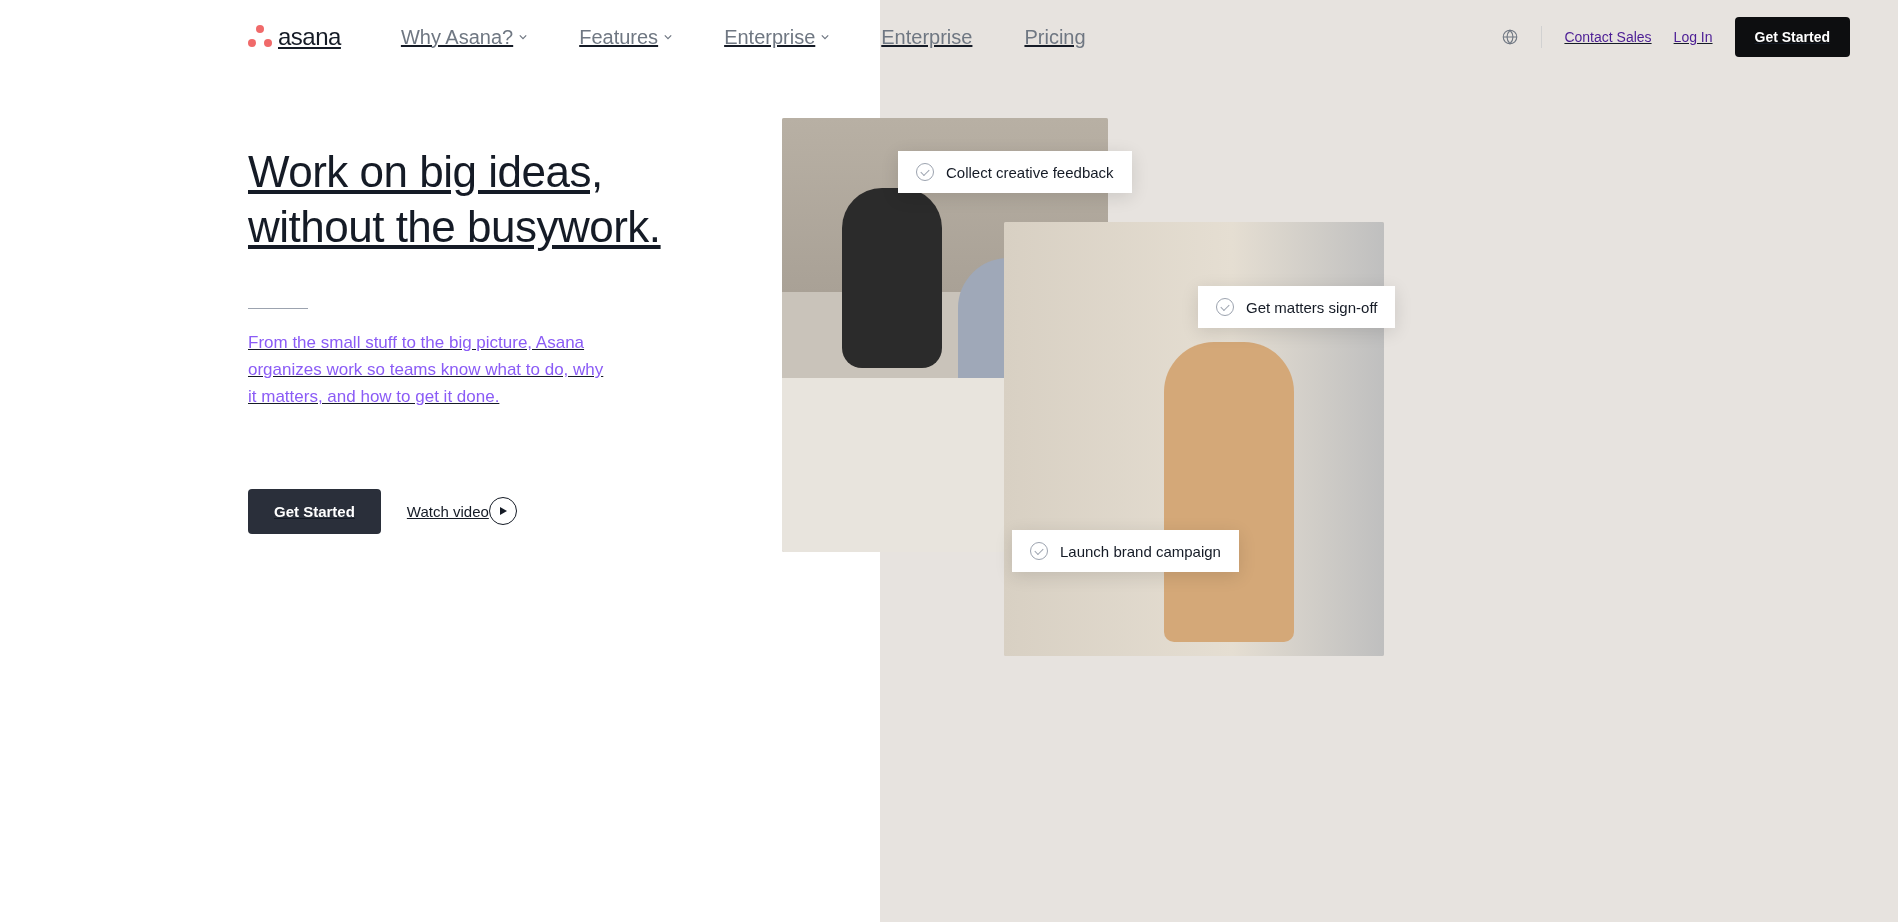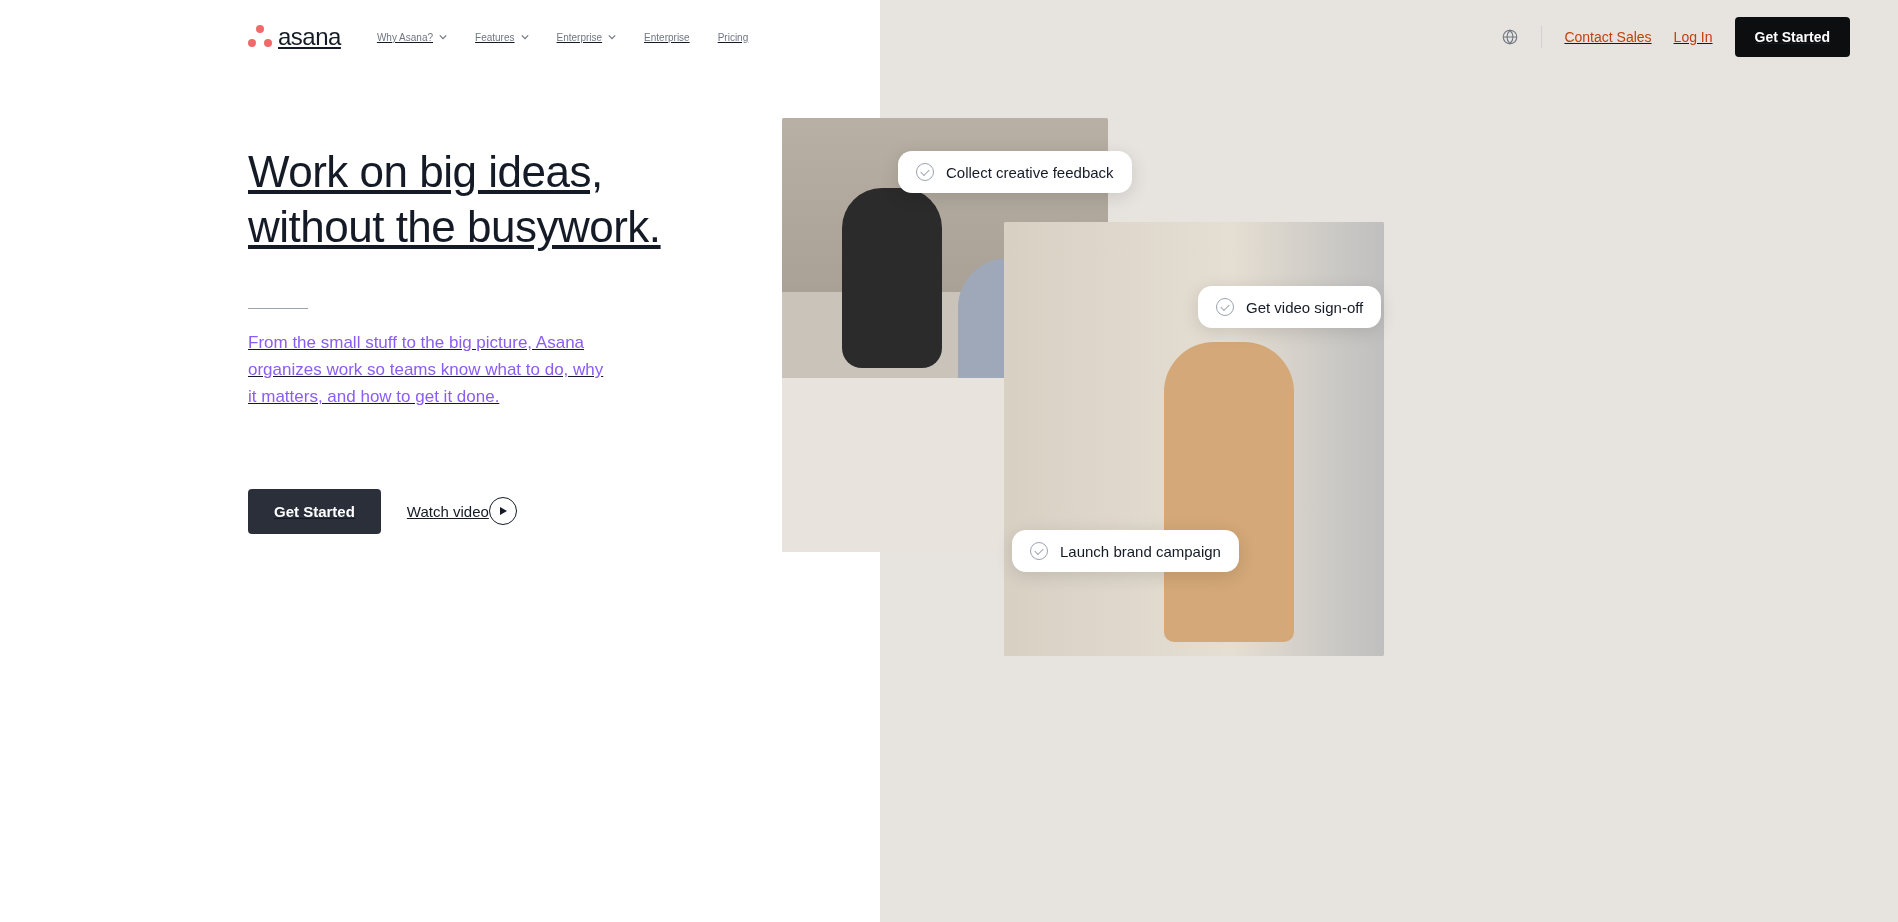--- a/index.html
+++ b/index.html
@@ -10,26 +10,26 @@
 
 .nav { position: relative; z-index: 10; display: flex; align-items: center; height: 74px; padding: 0 48px 0 248px; }
 .logo { display: flex; align-items: center; margin-right: 36px; }
 .logo-dots { width: 24px; height: 24px; position: relative; margin-right: 6px; }
 .logo-dots span { position: absolute; width: 8px; height: 8px; border-radius: 50%; background: #f06a6a; }
 .logo-dots .d1 { top: 0; left: 8px; }
 .logo-dots .d2 { bottom: 2px; left: 0; }
 .logo-dots .d3 { bottom: 2px; right: 0; }
 .logo-text { font-size: 24px; font-weight: 500; letter-spacing: -0.5px; color: #151b26; }
 .nav-links { display: flex; align-items: center; gap: 28px; }
-.nav-item { display: flex; align-items: center; gap: 6px; font-size: 10px; color: #6f7782; cursor: pointer; }
+.nav-item { display: flex; align-items: center; gap: 6px; font-size: 20px; color: #6f7782; cursor: pointer; margin-left: 24px; }
 .chev { width: 8px; height: 8px; }
 .nav-right { margin-left: auto; display: flex; align-items: center; gap: 22px; }
 .globe { width: 18px; height: 18px; color: #6f7782; }
 .vdiv { width: 1px; height: 22px; background: #d1d1d1; }
-.nav-link { font-size: 14px; color: #c2410c; cursor: pointer; }
+.nav-link { font-size: 14px; color: #4c1d95; cursor: pointer; }
 .btn-primary { background: #0d0e10; color: #fff; font-size: 14px; font-weight: 600; padding: 12px 20px; border: none; border-radius: 4px; cursor: pointer; }
 .btn-dark { background: #2a2f3a; color: #fff; font-size: 15px; font-weight: 600; padding: 14px 26px; border: none; border-radius: 4px; cursor: pointer; }
 
 
 .hero { position: relative; z-index: 5; display: flex; padding: 70px 0 0 248px; }
 .hero-left { width: 480px; }
 .headline { font-size: 44px; line-height: 1.25; font-weight: 400; letter-spacing: -0.5px; color: #151b26; }
 .hdiv { width: 60px; height: 1px; background: #9ca3af; margin: 54px 0 20px; }
 .subhead { font-size: 17px; line-height: 1.6; color: #8b5cf6; max-width: 360px; }
 .cta-row { margin-top: 78px; display: flex; align-items: center; gap: 26px; }
@@ -44,21 +44,21 @@
 .img2 { left: 222px; top: 104px; width: 380px; height: 434px; background: #cfc8bd; }
 .img-inner { width: 100%; height: 100%; position: relative; }
 .shelf { position: absolute; left: 0; top: 0; width: 100%; height: 40%; background: linear-gradient(#b8b0a4, #a9a196); }
 .desk { position: absolute; left: 0; bottom: 0; width: 100%; height: 40%; background: #e8e4dd; }
 .person1 { position: absolute; left: 60px; top: 70px; width: 100px; height: 180px; background: #2b2b2b; border-radius: 40px 40px 20px 20px; }
 .person2 { position: absolute; right: 30px; top: 140px; width: 120px; height: 200px; background: #9fa8b8; border-radius: 50px 50px 10px 10px; }
 .person3 { position: absolute; left: 160px; top: 120px; width: 130px; height: 300px; background: #d4a878; border-radius: 50px 50px 10px 10px; }
 .hall { position: absolute; left: 0; top: 0; width: 100%; height: 100%; background: linear-gradient(90deg, #d8d0c3 0%, #e5ded2 60%, #bfbfbf 100%); }
 
 
-.chip { position: absolute; z-index: 8; display: flex; align-items: center; gap: 12px; background: #fff; padding: 12px 18px; border-radius: 14px; box-shadow: 0 4px 18px rgba(0,0,0,0.12); font-size: 15px; font-weight: 500; color: #151b26; white-space: nowrap; }
+.chip { position: absolute; z-index: 8; display: flex; align-items: center; gap: 12px; background: #fff; padding: 12px 18px; border-radius: 0; box-shadow: 0 4px 18px rgba(0,0,0,0.12); font-size: 15px; font-weight: 500; color: #151b26; white-space: nowrap; }
 .chip .ck { width: 18px; height: 18px; border: 1.5px solid #9ca3af; border-radius: 50%; display: flex; align-items: center; justify-content: center; flex-shrink: 0; }
 .chip .ck::after { content: ""; width: 7px; height: 4px; border-left: 1.5px solid #9ca3af; border-bottom: 1.5px solid #9ca3af; transform: rotate(-45deg); margin-top: -2px; }
 .chip1 { left: 898px; top: 151px; }
 .chip2 { left: 1198px; top: 286px; }
 .chip3 { left: 1012px; top: 530px; }
 </style>
 </head>
 <body>
 
 <div class="page">
@@ -147,19 +147,19 @@
       </div>
     </div>
   </div>
 
   <div class="chip chip1">
     <span class="ck"></span>
     <span>Collect creative feedback</span>
   </div>
   <div class="chip chip2">
     <span class="ck"></span>
-    <span>Get video sign-off</span>
+    <span>Get matters sign-off</span>
   </div>
   <div class="chip chip3">
     <span class="ck"></span>
     <span>Launch brand campaign</span>
   </div>
 </div>
 
 </body></html>

